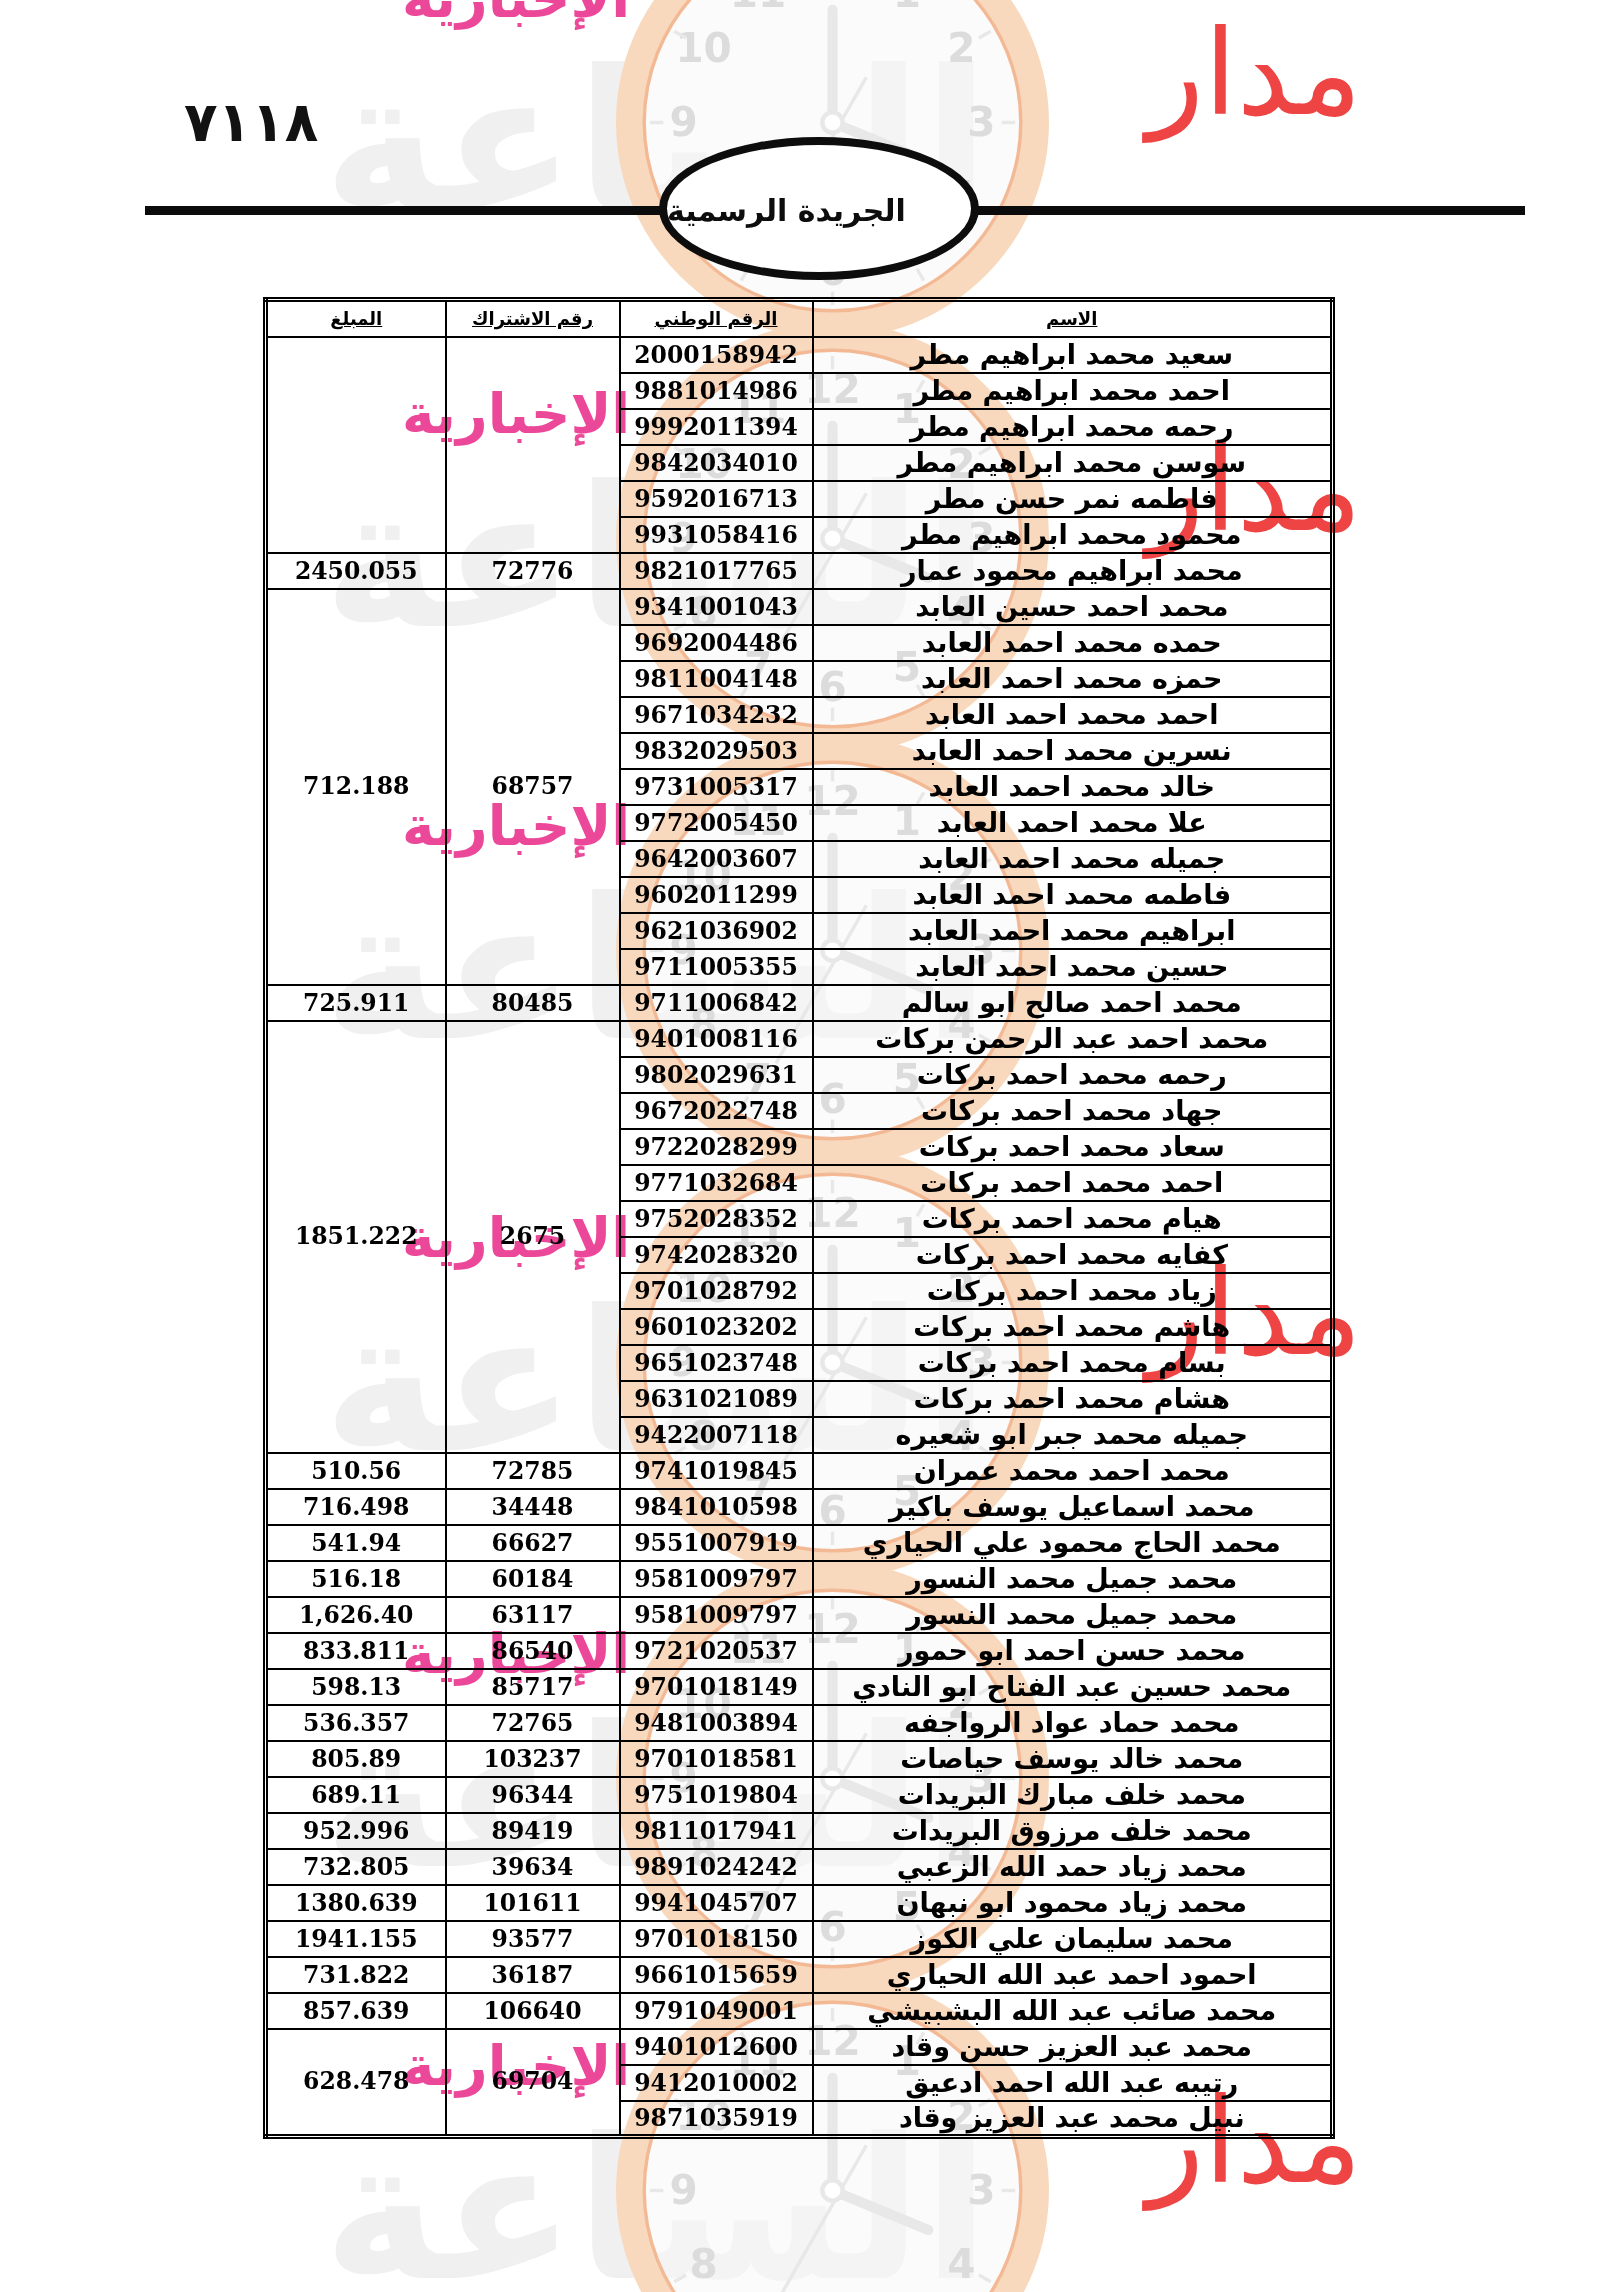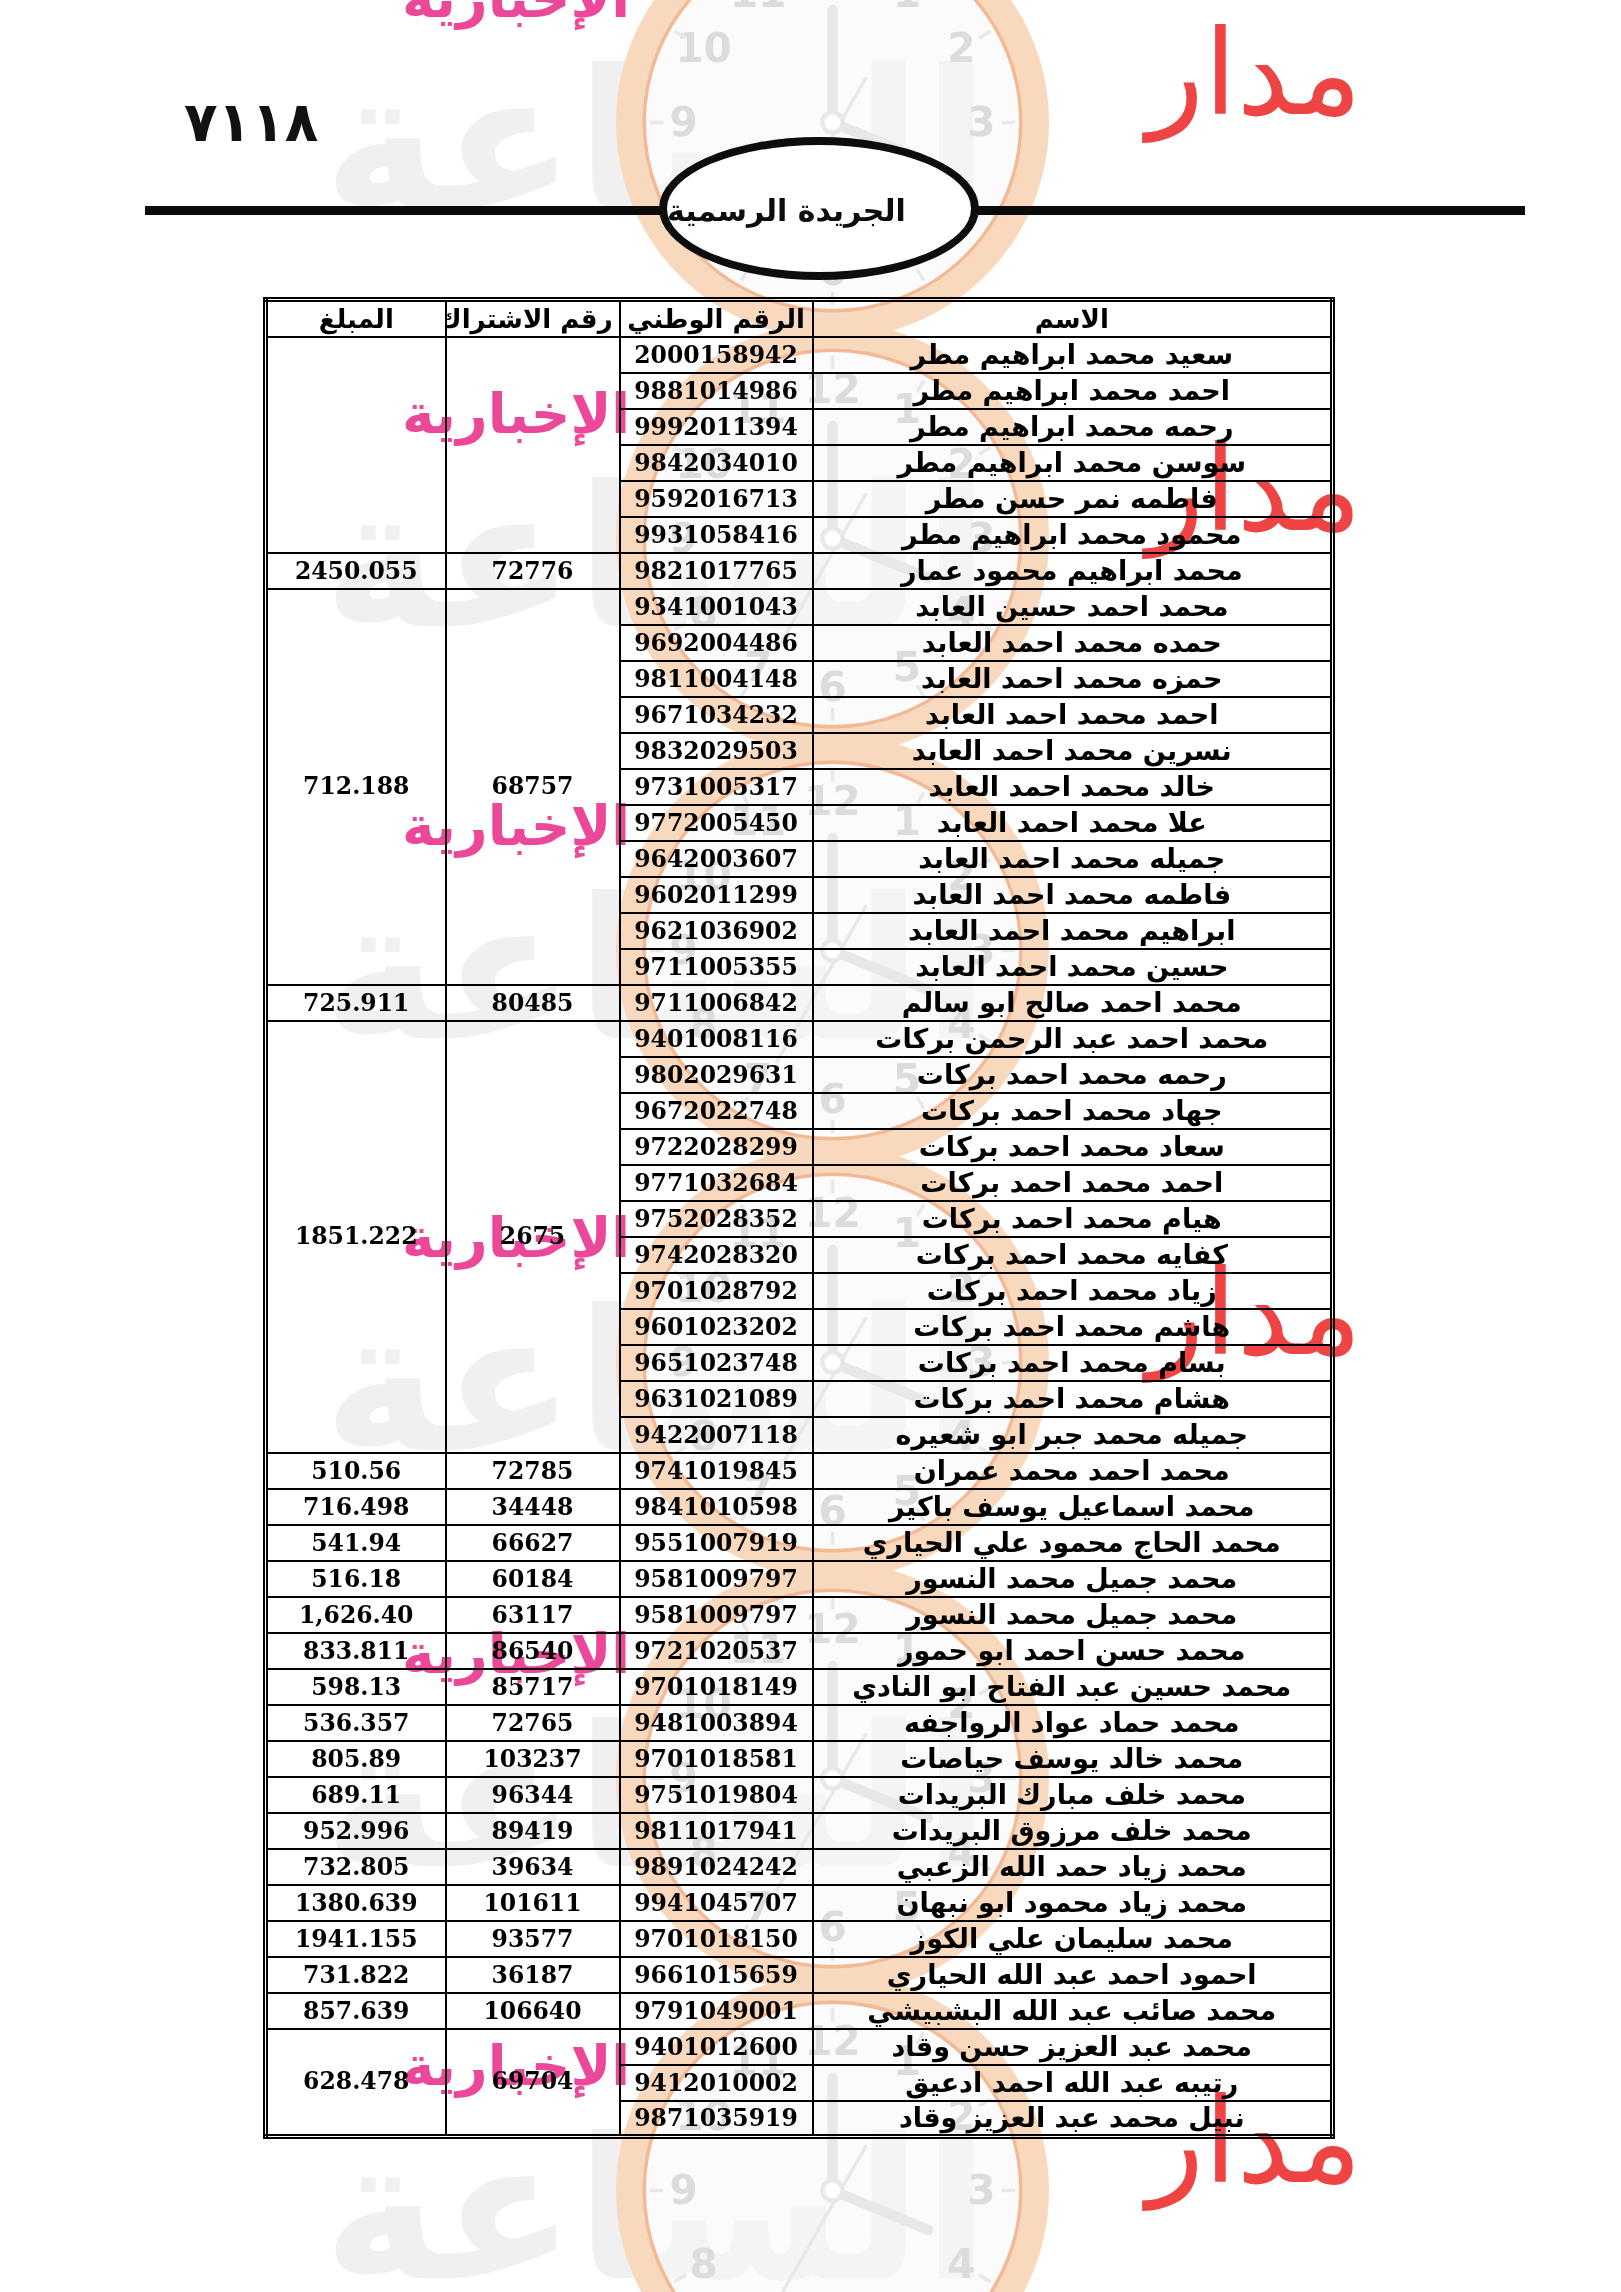--- a/index.html
+++ b/index.html
@@ -80,23 +80,24 @@
     height:36px;
     text-align:center;
     vertical-align:middle;
     overflow:hidden;
     white-space:nowrap;
     background:transparent;
     box-sizing:border-box;
   }
   table.gazette{border:5.9px double #000;}
   table.gazette th{
-    font-size:26px;font-weight:bold;color:#000;
+    font-size:18px;font-weight:bold;color:#000;
     font-family:"DejaVu Sans", sans-serif;
     height:37px;
+    text-decoration:underline;
   }
   td.name-cell{
     font-size:27px;font-weight:bold;color:#000;
     font-family:"DejaVu Sans", sans-serif;
   }
   td.num-cell{
     font-size:23.5px;font-weight:bold;color:#000;
     font-family:"DejaVu Serif","Liberation Serif", serif;
     direction:ltr;
   }

